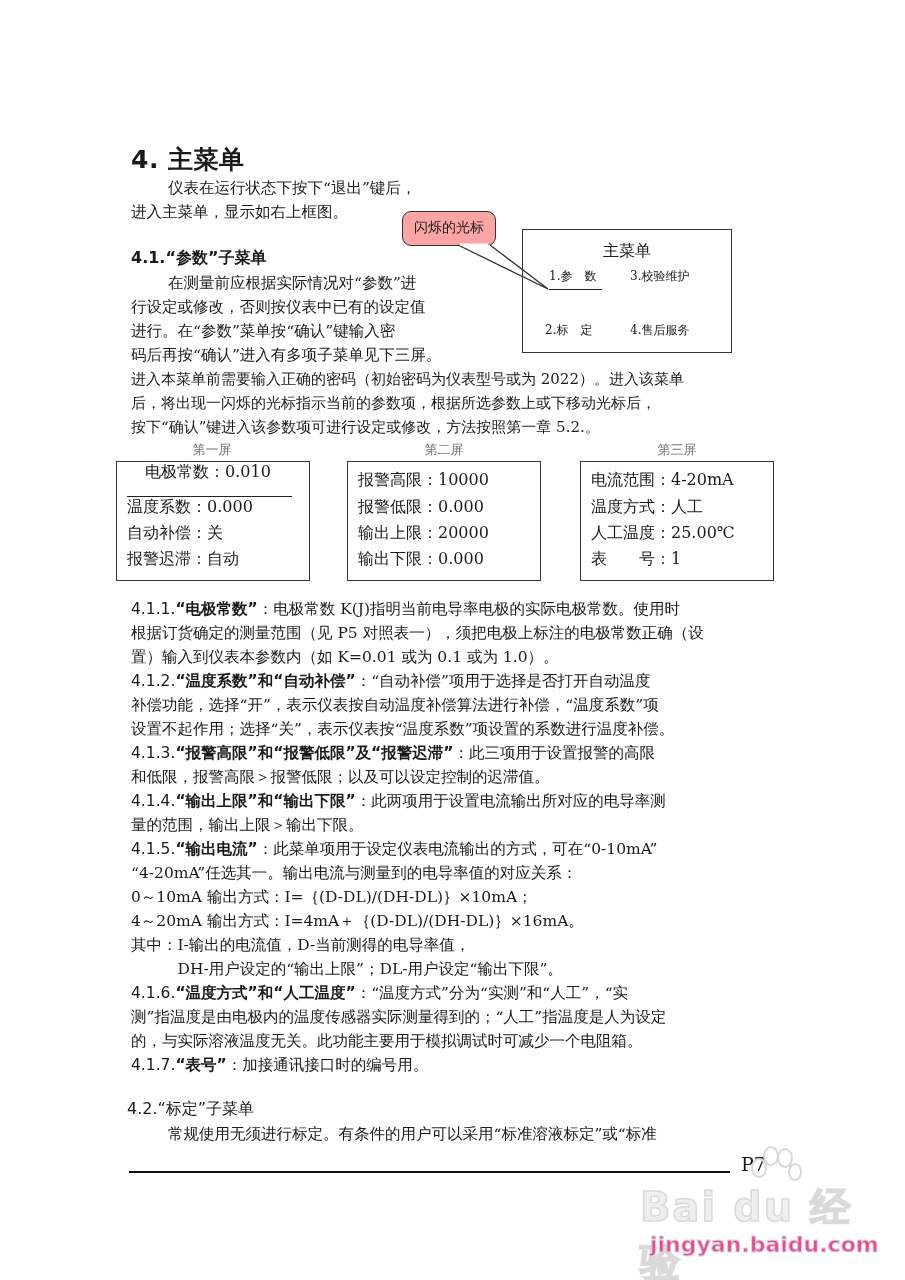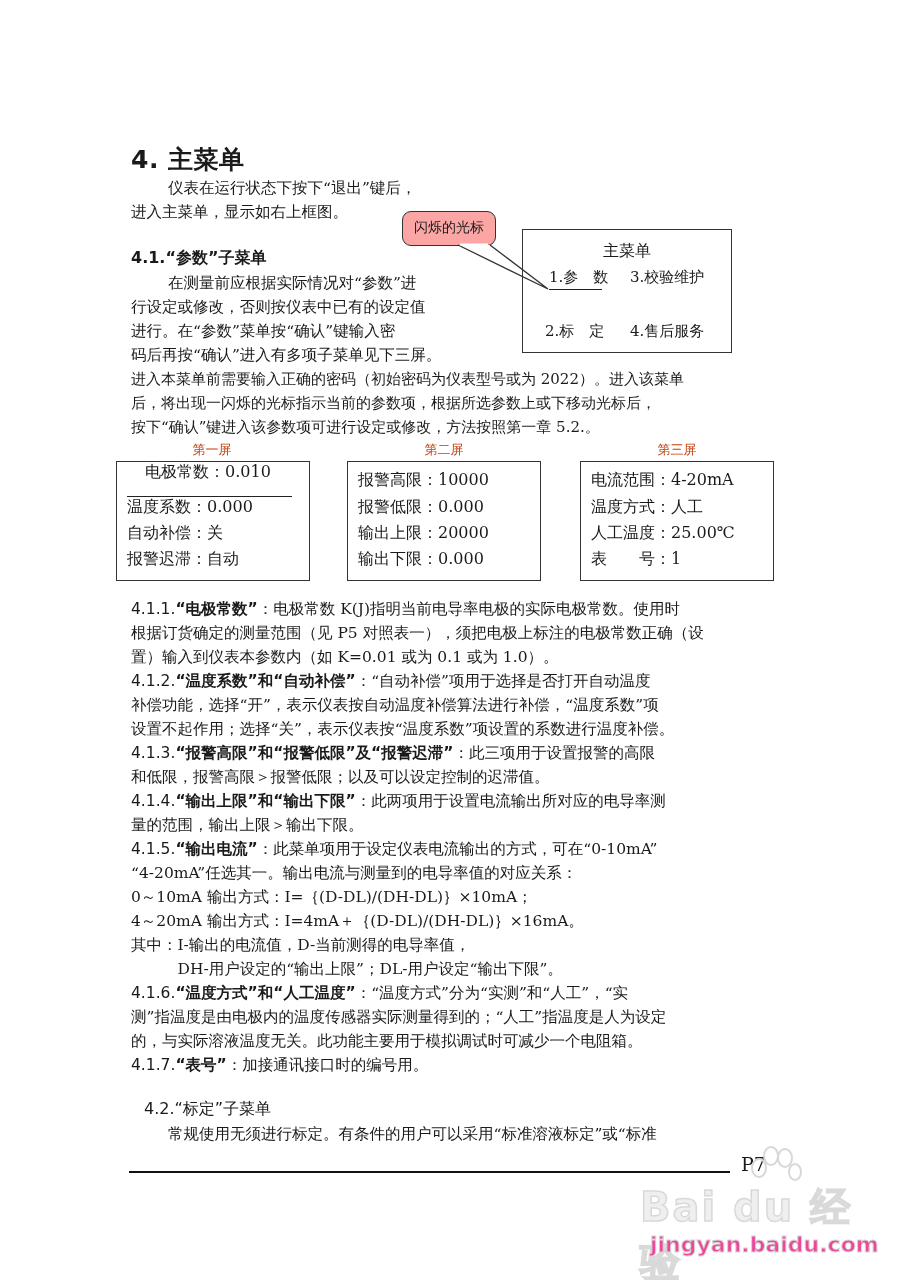--- a/index.html
+++ b/index.html
@@ -14,31 +14,31 @@
   .h1 { left: 131px; top: 143px; font-size: 25px; font-weight: bold; letter-spacing: 0.5px; }
   .para { font-size: 15.5px; line-height: 23.5px; white-space: nowrap; }
   .h2 { font-size: 16px; font-weight: bold; white-space: nowrap; }
 
   
   .menu-box {
     left: 522px; top: 229px; width: 208px; height: 122px;
     border: 1.5px solid #333;
   }
   .menu-title { left: 0; width: 208px; top: 11px; text-align: center; font-size: 16px; }
-  .menu-item { font-size: 15px; white-space: nowrap; }
+  .menu-item { font-size: 12px; white-space: nowrap; }
   .cursor-line { left: 26px; top: 59px; width: 53px; height: 0; border-top: 1.3px solid #222; }
 
   
   .callout {
     left: 402px; top: 211px; width: 92px; height: 33px;
     border: 1.5px solid #333; border-radius: 9px; background: #fca5a5;
     font-size: 14px; line-height: 30px; text-align: center;
   }
 
-  .screen-label { font-size: 13px; color: #c2410c; text-align: center; width: 120px; }
+  .screen-label { font-size: 13px; color: #737373; text-align: center; width: 120px; }
   .screen-box {
     top: 461px; width: 192px; height: 118px;
     border: 1.5px solid #333;
   }
   .screen-row { left: 10px; font-size: 16px; white-space: nowrap; }
   .screen-cursor { left: 10px; top: 34px; width: 165px; border-top: 1.3px solid #222; }
   .body-text { font-size: 15.5px; line-height: 23.6px; white-space: nowrap; }
   .body-text b { font-weight: bold; }
 
   .rule { left: 129px; top: 1171px; width: 601px; height: 2px; background: #111; }
@@ -131,21 +131,21 @@
 <div class="abs body-text" style="left:131px; top:910px;">4～20mA 输出方式：I=4mA＋｛(D-DL)/(DH-DL)｝×16mA。</div>
 <div class="abs body-text" style="left:131px; top:934px;">其中：I-输出的电流值，D-当前测得的电导率值，</div>
 <div class="abs body-text" style="left:131px; top:958px;">　　　DH-用户设定的“输出上限”；DL-用户设定“输出下限”。</div>
 
 <div class="abs body-text" style="left:131px; top:982px;"><span class="sans">4.1.6.</span><b class="sans">“温度方式”和“人工温度”</b><span>：“温度方式”分为“实测”和“人工”，“实</span></div>
 <div class="abs body-text" style="left:131px; top:1006px;">测”指温度是由电极内的温度传感器实际测量得到的；“人工”指温度是人为设定</div>
 <div class="abs body-text" style="left:131px; top:1030px;">的，与实际溶液温度无关。此功能主要用于模拟调试时可减少一个电阻箱。</div>
 
 <div class="abs body-text" style="left:131px; top:1054px;"><span class="sans">4.1.7.</span><b class="sans">“表号”</b><span>：加接通讯接口时的编号用。</span></div>
 
-<div class="abs h2 sans" style="left:144px; top:1099px; font-weight:normal;text-align:center;">4.2.“标定”子菜单</div>
+<div class="abs h2 sans" style="left:127px; top:1099px; font-weight:normal;text-align:center;">4.2.“标定”子菜单</div>
 <div class="abs body-text" style="left:168px; top:1123px;">常规使用无须进行标定。有条件的用户可以采用“标准溶液标定”或“标准</div>
 
 <div class="abs rule"></div>
 <div class="abs page-num">P7</div>
 
 <div class="abs watermark">
   <svg class="abs paw" viewBox="0 0 60 60">
     <g fill="none" stroke="#d8d8d8" stroke-width="2">
       <ellipse cx="14" cy="22" rx="7" ry="9"></ellipse>
       <ellipse cx="26" cy="10" rx="7" ry="9"></ellipse>

